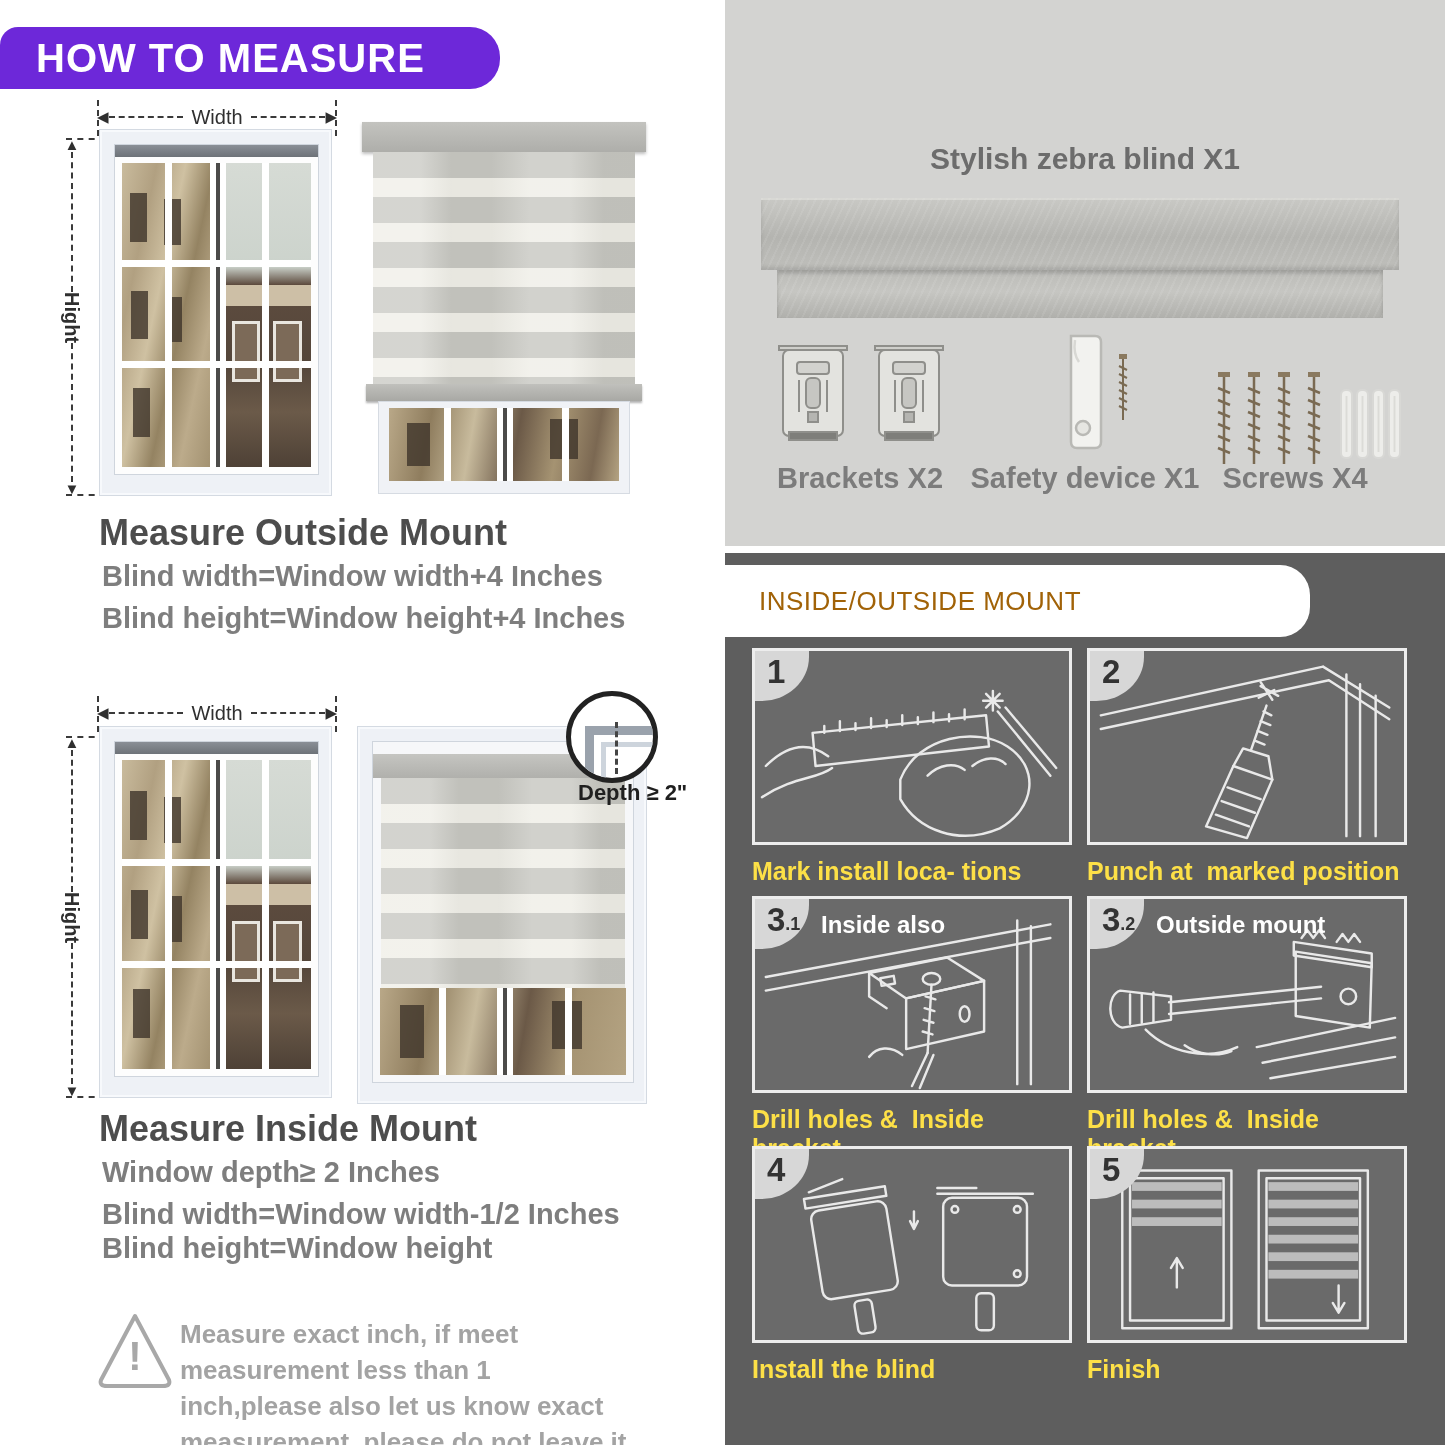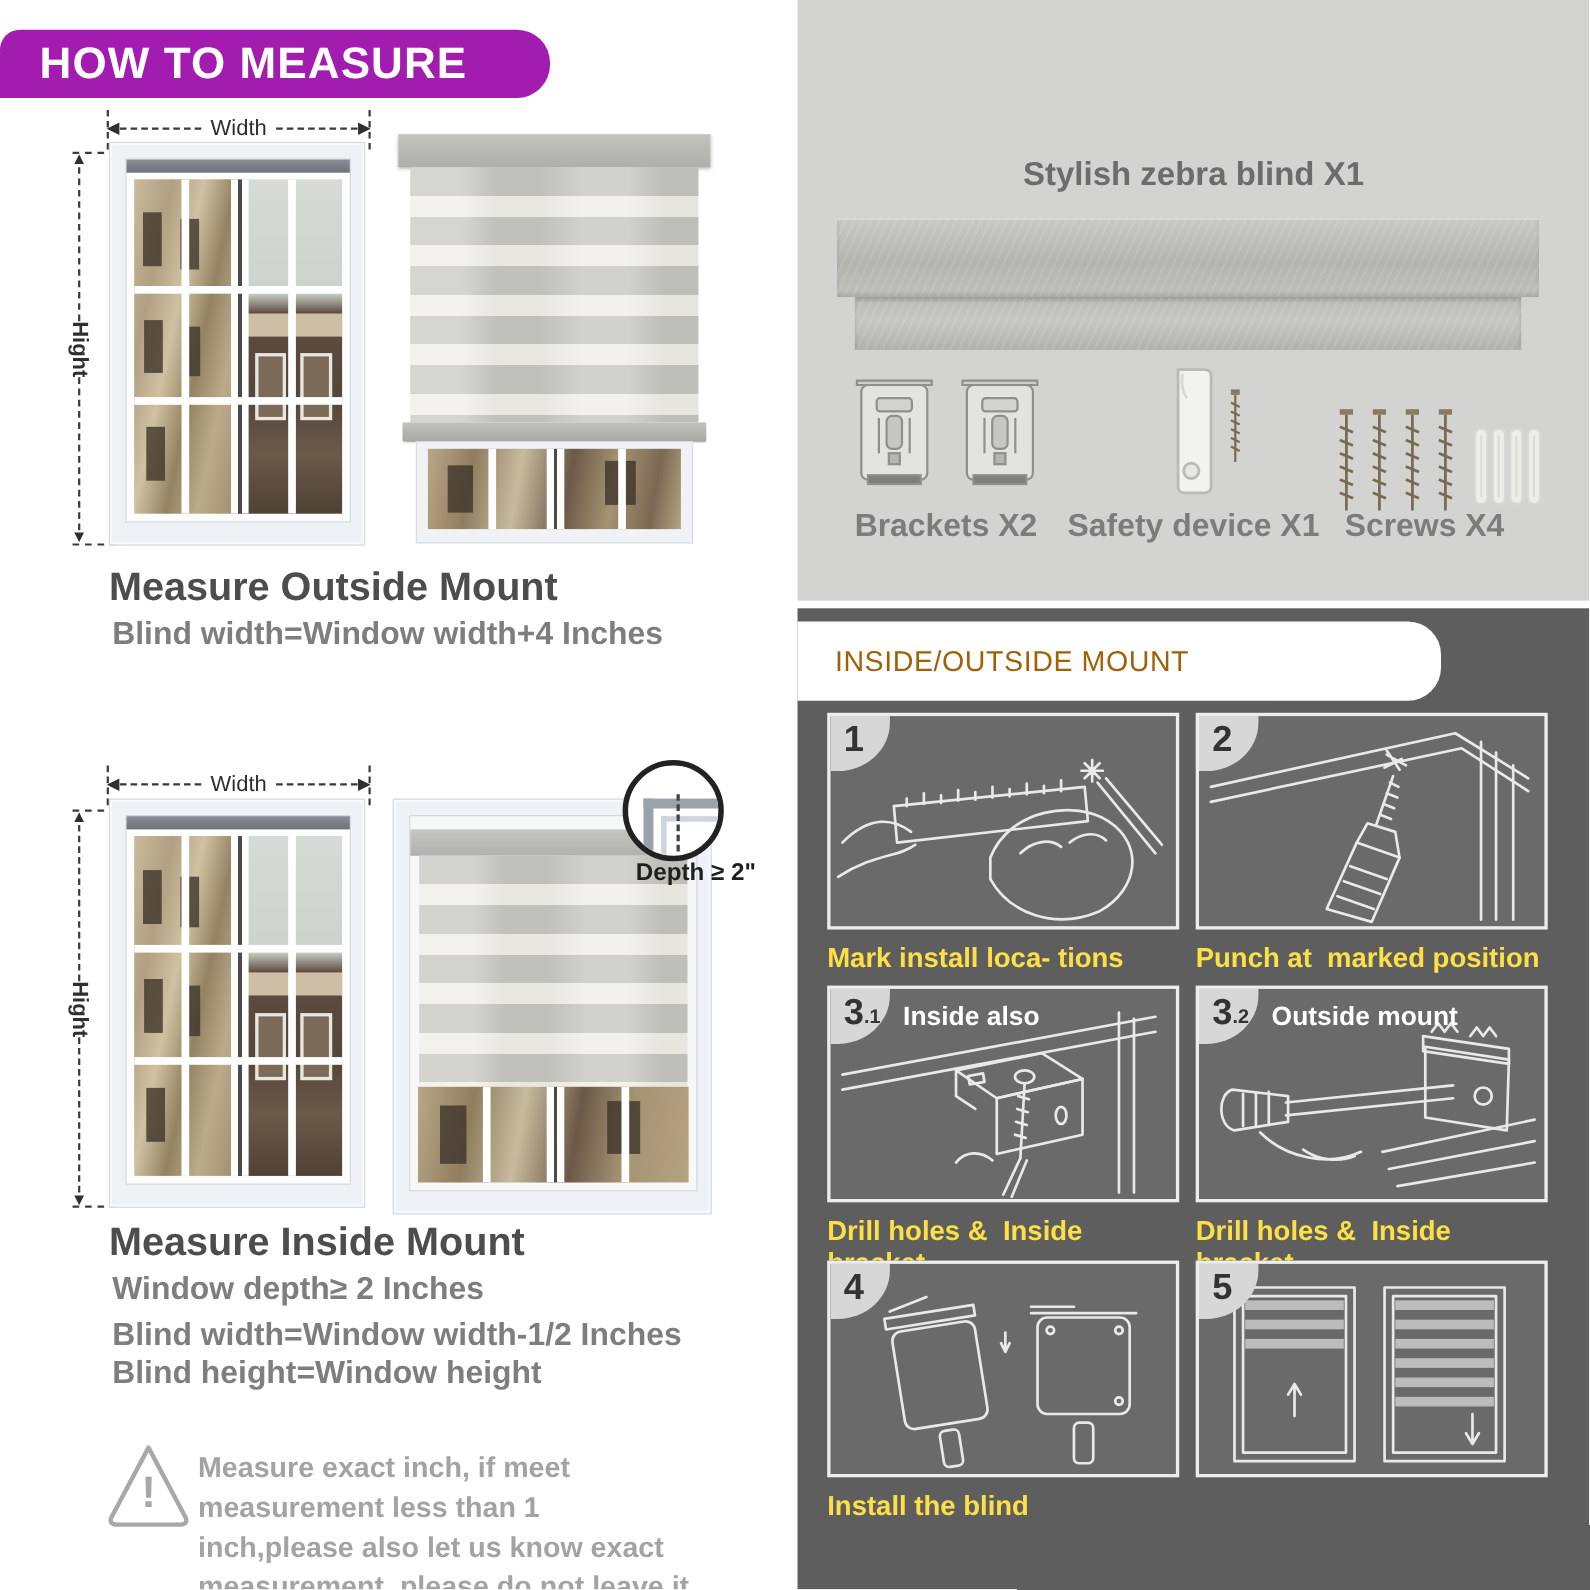--- a/index.html
+++ b/index.html
@@ -1,19 +1,19 @@
 <!DOCTYPE html>
 <html><head>
 <meta charset="utf-8">
 <style>
   html,body{margin:0;padding:0;background:#ffffff;}
   .canvas{position:relative;width:1445px;height:1445px;background:#ffffff;overflow:hidden;
           font-family:"Liberation Sans","DejaVu Sans",sans-serif;}
   
-  .banner-left{position:absolute;left:0;top:27px;width:500px;height:62px;background:#a21caf;
+  .banner-left{position:absolute;left:0;top:27px;width:500px;height:62px;background:#6d28d9;
                border-radius:18px 30px 30px 0;display:flex;align-items:center;}
   .banner-left span{color:#ffffff;font-size:40px;font-weight:bold;letter-spacing:1px;padding-left:36px;}
   .sec-heading{position:absolute;left:99px;color:#4d4d4d;font-size:36px;font-weight:bold;margin:0;}
   .sec-line{position:absolute;left:102px;color:#7e7e7e;font-size:29px;font-weight:bold;margin:0;}
   
   .dim-w{position:absolute;display:flex;align-items:center;height:22px;color:#2f2f2f;}
   .dim-w .dash{flex:1;border-top:2px dashed #3a3a3a;height:0;}
   .dim-w .ah{font-size:15px;line-height:22px;color:#2f2f2f;}
   .dim-w .lbl{font-size:20px;font-weight:normal;padding:0 8px;color:#2f2f2f;}
   .dim-w .tick{position:absolute;top:-6px;height:36px;border-left:2px dashed #3a3a3a;}
@@ -159,20 +159,21 @@
         <div class="bw" style="left:70%;top:15%;width:12%;height:55%;"></div>
         <div class="mull v" style="left:24%;"></div>
         <div class="mull v c" style="left:47%;"></div>
         <div class="mull v" style="left:75%;"></div>
       </div>
     </div>
   </div>
 
   <h2 class="sec-heading" style="top:512px;">Measure Outside Mount</h2>
   <p class="sec-line" style="top:560px;">Blind width=Window width+4 Inches</p>
+  <p class="sec-line" style="top:602px;">Blind height=Window height+4 Inches</p>
 
   <div class="dim-w" style="left:97px;top:702px;width:240px;">
     <span class="tick" style="left:0;"></span>
     <span class="tick" style="right:0;"></span>
     <span class="ah">◀</span>
     <span class="dash"></span>
     <span class="lbl">Width</span>
     <span class="dash"></span>
     <span class="ah">▶</span>
   </div>
@@ -463,15 +464,16 @@
           <rect class="fl" x="182" y="88" width="92" height="9"></rect>
           <rect class="fl" x="182" y="106" width="92" height="9"></rect>
           <rect class="fl" x="182" y="124" width="92" height="9"></rect>
           <path class="ln" d="M254 140 L254 166 M248 158 L254 168 L260 158"></path>
         </svg>
         <div class="badge">
           <span class="n">5</span>
             <span class="s"></span>
         </div>
       </div>
+      <div class="caption">Finish</div>
     </div>
   </div>
 </div>
 
 </body></html>

